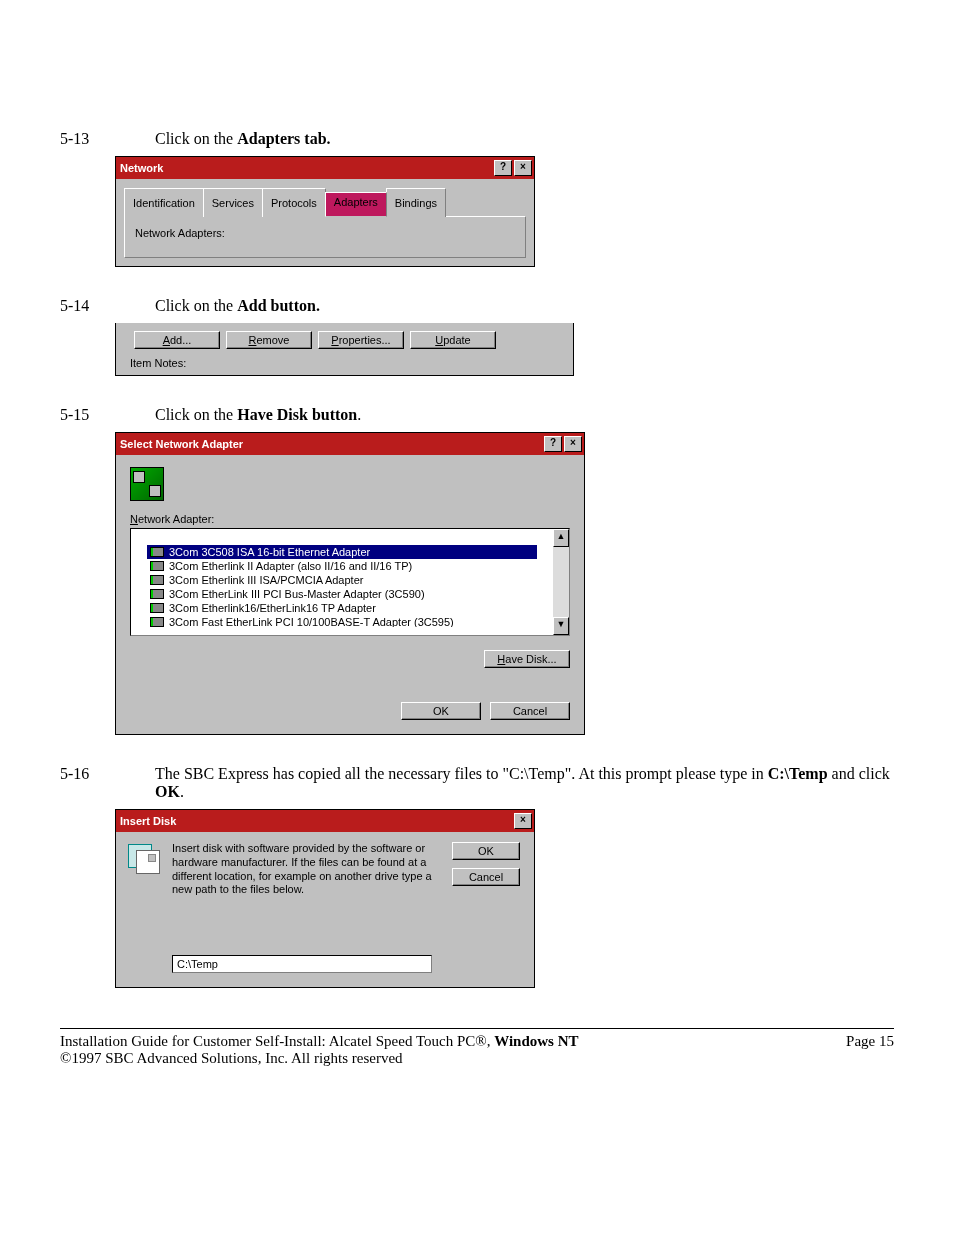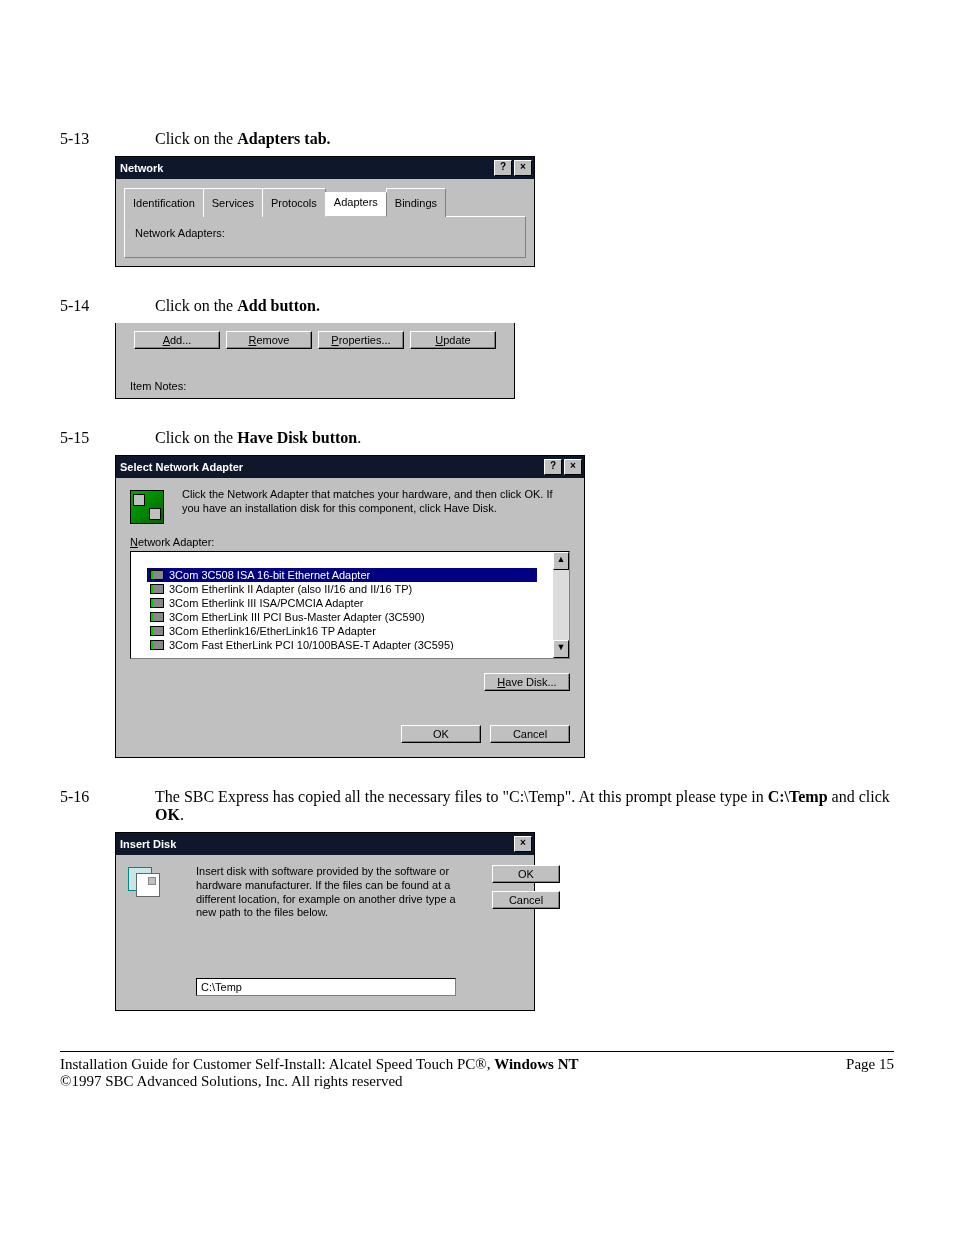--- a/index.html
+++ b/index.html
@@ -37,21 +37,21 @@
   
   .win {
     background: #c0c0c0;
     border: 1px solid #000;
     font-family: Tahoma, "MS Sans Serif", Arial, sans-serif;
     font-size: 11px;
     color: #000;
     box-sizing: border-box;
   }
   .titlebar {
-    background: #0f172a;
+    background: #b91c1c;
     color: #fff;
     font-weight: bold;
     padding: 2px 2px 2px 4px;
     display: flex;
     align-items: center;
     height: 18px;
   }
   .titlebar .t-text { flex: 1; }
   .titlebar .t-btn {
     width: 16px; height: 14px;
@@ -78,21 +78,21 @@
     padding: 8px 8px;
     background: #c0c0c0;
     margin-right: -1px;
     font-size: 11px;
     position: relative;
     top: 1px;
     border-top-color: #fff;
     border-left-color: #fff;
   }
   .tab.active {
-    background: #ffffff;
+    background: #be185d;
     z-index: 2;
     padding-top: 3px;
     top: 1px;
     border-bottom: 1px solid #c0c0c0;
   }
   .tabbody {
     margin: 0 8px 8px 8px;
     border: 1px solid #fff;
     border-right-color: #808080;
     border-bottom-color: #808080;
@@ -117,21 +117,20 @@
   
   .btnrow {
     display: flex;
     gap: 6px;
     padding: 8px 10px 4px 18px;
   }
   .btnrow .btn { width: 84px; }
   .itemnotes {
     padding: 4px 0 6px 14px;
     font-size: 11px;
-    margin-top: 23px;
   }
 
   
   .selwin { width: 470px; }
   .selbody { padding: 10px 14px 14px 14px; }
   .selrow1 { display: flex; margin-bottom: 12px; }
   .selicon {
     width: 32px; height: 32px;
     margin-right: 18px; margin-top: 2px;
     background: linear-gradient(135deg,#0a0 0%,#060 100%);
@@ -188,21 +187,21 @@
     font-size:9px; text-align:center; line-height:13px;
   }
   .sb-track { flex:1; background:#dcdcdc; }
   .havedisk-row { text-align: right; margin-top: 14px; }
   .havedisk-row .btn { width: 84px; display:inline-block; }
   .okcancel-row { text-align: right; margin-top: 34px; }
   .okcancel-row .btn { width: 78px; display:inline-block; margin-left: 6px; }
 
   
   .inswin { width: 420px; }
-  .insbody { padding: 10px 12px 14px 12px; display:flex;gap:24px; }
+  .insbody { padding: 10px 12px 14px 12px; display:flex; }
   .insicon {
     width: 32px; height: 28px; margin-right: 12px; margin-top: 2px;
     position: relative; flex-shrink:0;
   }
   .insicon .disk1, .insicon .disk2 {
     position:absolute; width:22px; height:22px; background:#fff;
     border:1px solid #000;
   }
   .insicon .disk1 { left:0; top:0; background:#c8e8e8; border-color:#088; }
   .insicon .disk2 { left:8px; top:6px; background:#fff; border-color:#666; }
@@ -266,21 +265,21 @@
     </div>
   </div>
 
   <div class="step">
     <div class="step-num">5-14</div>
     <div class="step-text">
       <span>Click on the </span><span class="bold">Add button.</span>
     </div>
   </div>
   <div class="screenshot">
-    <div class="win" style="width:400px; border-top:none;">
+    <div class="win" style="width:459px; border-top:none;">
       <div class="btnrow">
         <div class="btn"><span class="u">A</span><span>dd...</span></div>
         <div class="btn"><span class="u">R</span><span>emove</span></div>
         <div class="btn"><span class="u">P</span><span>roperties...</span></div>
         <div class="btn"><span class="u">U</span><span>pdate</span></div>
       </div>
       <div class="itemnotes">Item Notes:</div>
     </div>
   </div>
 
@@ -293,21 +292,20 @@
   <div class="screenshot">
     <div class="win selwin">
       <div class="titlebar">
         <span class="t-text">Select Network Adapter</span>
         <span class="t-btn">?</span>
         <span class="t-btn">×</span>
       </div>
       <div class="selbody">
         <div class="selrow1">
           <div class="selicon"></div>
-          <div class="selmsg">Click the Network Adapter that matches your hardware, and then click OK.  If you have an installation disk for this component, click Have Disk.</div>
         </div>
         <div class="listlabel">
           <span class="u">N</span><span>etwork Adapter:</span>
         </div>
         <div class="listbox">
           <div class="listinner">
             <div class="listitem sel">
                 <span class="nic"></span>
                 <span>3Com 3C508 ISA 16-bit Ethernet Adapter</span>
               </div>

